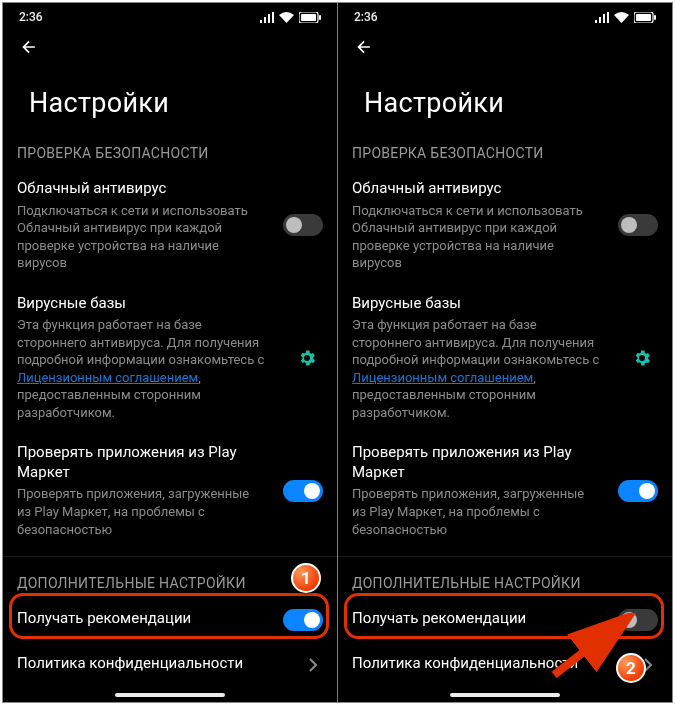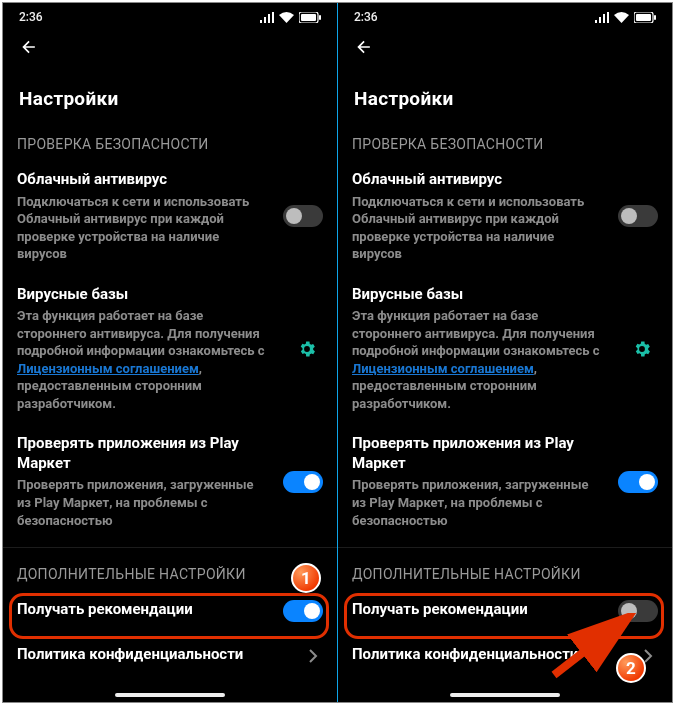--- a/index.html
+++ b/index.html
@@ -41,39 +41,38 @@
   .sb-icons { display: flex; gap: 5px; align-items: center; }
   .header {
     padding: 4px 14px 10px 14px;
   }
   .back-arrow {
     width: 24px; height: 24px;
     display: inline-flex; align-items: center; justify-content: center;
     color: #fff;
   }
   .page-title {
-    font-size: 19px;
-    font-weight: 700;
-    color: #fff;
-    padding: 16px 14px 14px 16px;
+    font-size: 27px;
+    font-weight: 400;
+    color: #fff;
+    padding: 16px 14px 14px 26px;
     letter-spacing: 0.3px;
   }
   .section-label {
     font-size: 14px;
     color: #9a9a9a;
     letter-spacing: 0.3px;
     padding: 12px 14px 8px 14px;
     text-transform: uppercase;
   }
   .setting {
     display: flex;
     align-items: center;
     padding: 10px 14px 12px 14px;
     gap: 24px;
-    font-weight: bold;
   }
   .setting-text { flex: 1; min-width: 0; }
   .setting-title {
     font-size: 15px;
     color: #fff;
     line-height: 1.3;
     margin-bottom: 3px;
   }
   .setting-desc {
     font-size: 13px;

